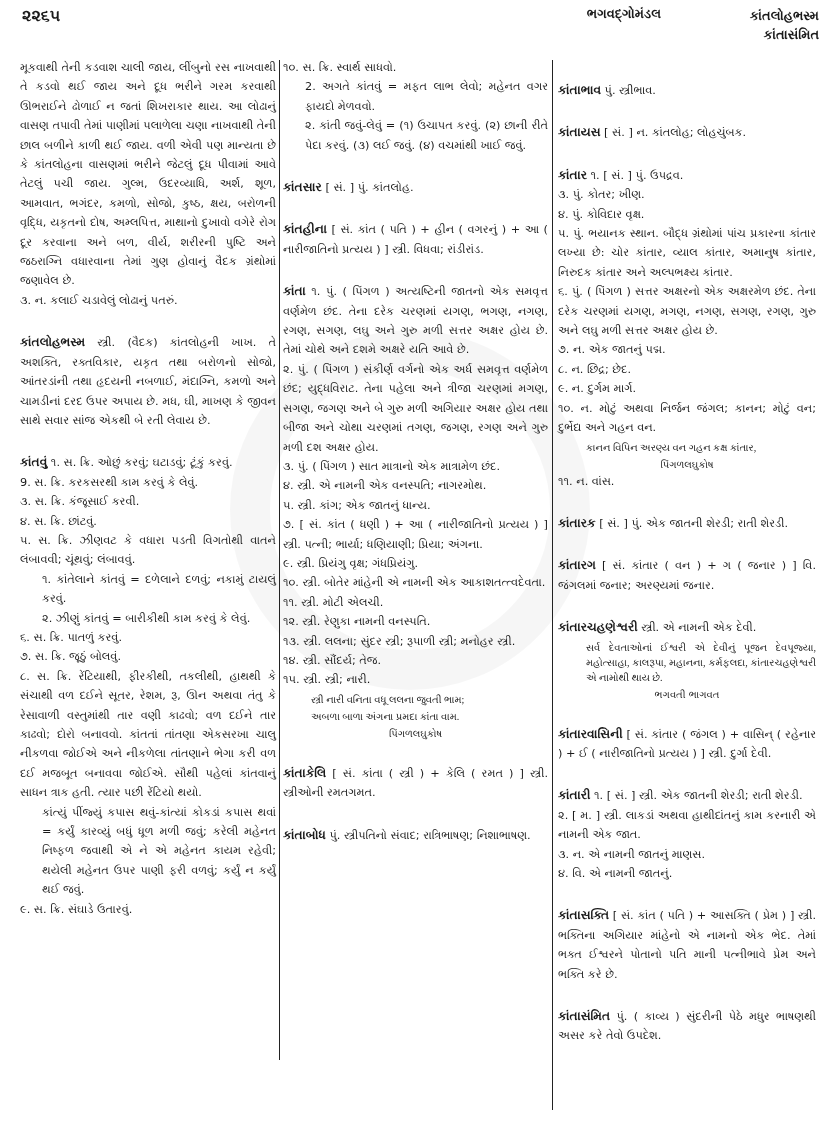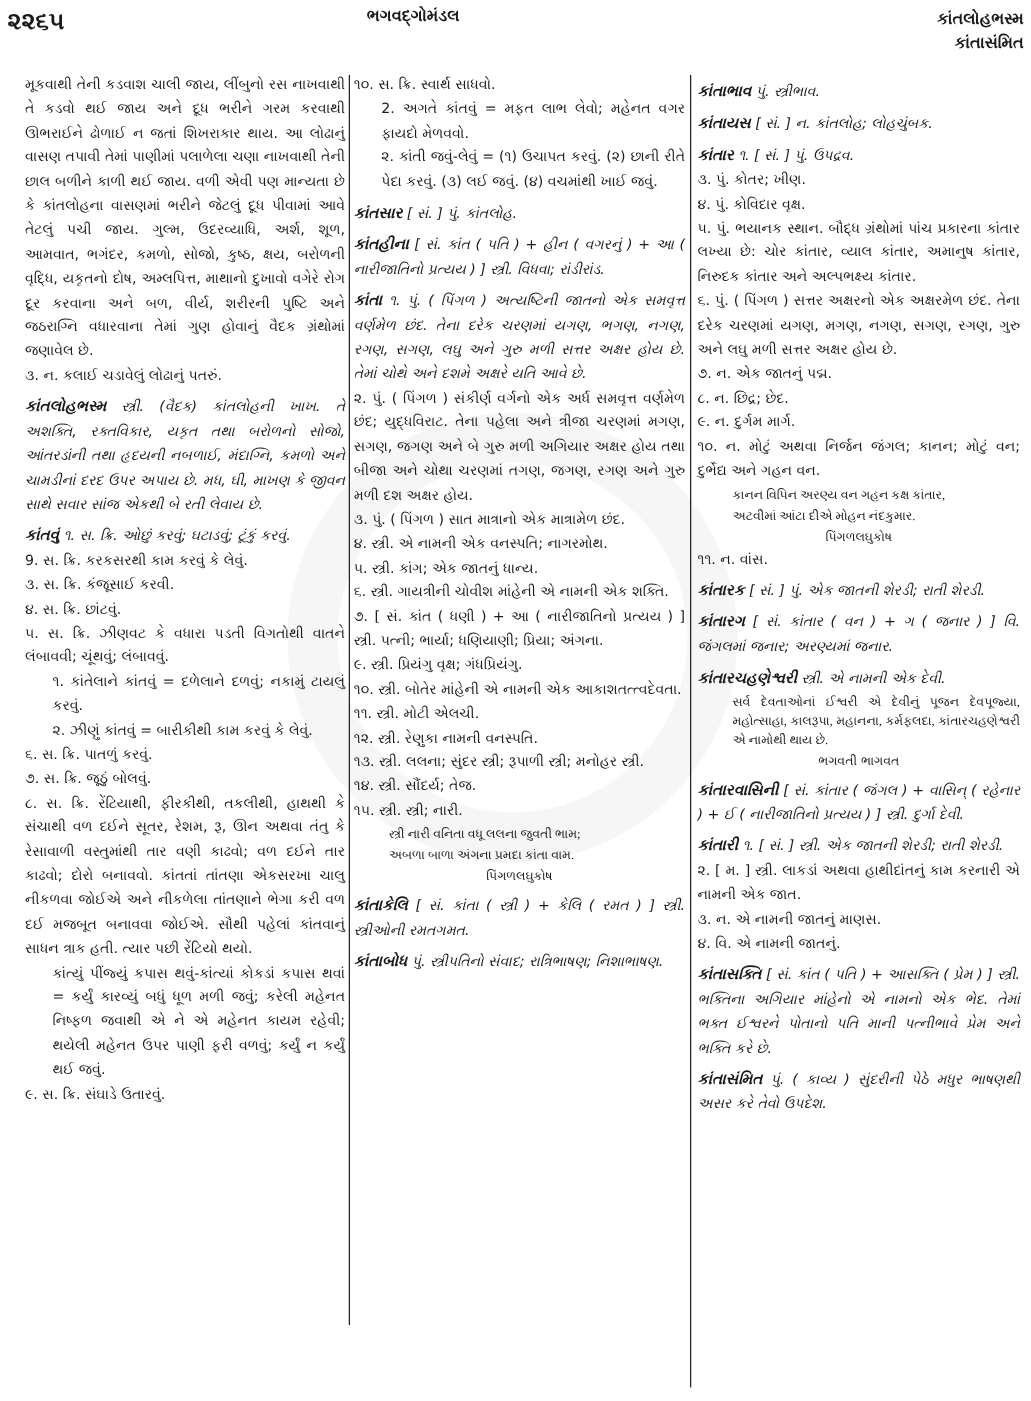--- a/index.html
+++ b/index.html
@@ -1,32 +1,32 @@
 <!DOCTYPE html>
 <html><head>
 <meta charset="utf-8">
 <style>
   html, body { margin:0; padding:0; background:#ffffff; }
   body { width:825px; height:1121px; overflow:hidden; position:relative;
          font-family:"DejaVu Sans", sans-serif; color:#1a1a1a; }
   .header { position:absolute; top:0; left:0; width:825px; height:58px; }
-  .page-no { position:absolute; left:6px; top:6px; font-size:19px; font-weight:bold; }
-  .running-title { position:absolute; left:0; width:661px; top:6px; text-align:center; font-size:13px; font-weight:bold; }
+  .page-no { position:absolute; left:22px; top:6px; font-size:16px; font-weight:bold; }
+  .running-title { position:absolute; left:0; width:661px; top:6px; text-align:right; font-size:13px; font-weight:bold; }
   .guide { position:absolute; right:6px; top:6px; text-align:right; font-size:13px; font-weight:bold; line-height:19px; }
   .col { position:absolute; top:58px; font-size:11.3px; line-height:19.4px; text-align:justify; }
   .c1 { left:20px; width:256px; }
   .c2 { left:283px; width:265px; }
   .c3 { left:558px; width:258px; }
   .rule { position:absolute; top:60px; width:1px; background:#222; }
   .r1 { left:279px; height:1000px; }
   .r2 { left:552px; height:1050px; }
   .p { margin:0; }
   .hw { font-weight:bold; font-size:12.2px; }
   .ind { padding-left:22px; }
-  .gap { margin-top:6px;font-style:italic; }
+  .gap { margin-top:23px; }
   .quote { font-size:10px; line-height:15px; padding-left:28px; margin:2px 0;font-family:Liberation Serif, serif; }
   .src { text-align:center; font-size:10px; line-height:15px; }
   .watermark { position:absolute; left:230px; top:330px; width:360px; height:360px; border-radius:50%;
                border:40px solid rgba(0,0,0,0.035); box-sizing:border-box; pointer-events:none; }
 </style>
 </head>
 <body>
 
 <div class="watermark"></div>
 
@@ -63,21 +63,20 @@
     <div class="p">૧૦. સ. ક્રિ. સ્વાર્થ સાધવો.</div>
     <div class="p ind">2. અગતે કાંતવું = મફત લાભ લેવો; મહેનત વગર ફાયદો મેળવવો.</div>
     <div class="p ind">૨. કાંતી જવું-લેવું = (૧) ઉચાપત કરવું. (૨) છાની રીતે પેદા કરવું. (૩) લઈ જવું. (૪) વચમાંથી ખાઈ જવું.</div>
     <div class="p gap"><span class="hw">કાંતસાર</span><span> [ સં. ] પું. કાંતલોહ.</span></div>
     <div class="p gap"><span class="hw">કાંતહીના</span><span> [ સં. કાંત ( પતિ ) + હીન ( વગરનું ) + આ ( નારીજાતિનો પ્રત્યય ) ] સ્ત્રી. વિધવા; રાંડીરાંડ.</span></div>
     <div class="p gap"><span class="hw">કાંતા</span><span> ૧. પું. ( પિંગળ ) અત્યષ્ટિની જાતનો એક સમવૃત્ત વર્ણમેળ છંદ. તેના દરેક ચરણમાં યગણ, ભગણ, નગણ, રગણ, સગણ, લઘુ અને ગુરુ મળી સત્તર અક્ષર હોય છે. તેમાં ચોથે અને દશમે અક્ષરે યતિ આવે છે.</span></div>
     <div class="p">૨. પું. ( પિંગળ ) સંકીર્ણ વર્ગનો એક અર્ધ સમવૃત્ત વર્ણમેળ છંદ; યુદ્ધવિરાટ. તેના પહેલા અને ત્રીજા ચરણમાં મગણ, સગણ, જગણ અને બે ગુરુ મળી અગિયાર અક્ષર હોય તથા બીજા અને ચોથા ચરણમાં તગણ, જગણ, રગણ અને ગુરુ મળી દશ અક્ષર હોય.</div>
     <div class="p">૩. પું. ( પિંગળ ) સાત માત્રાનો એક માત્રામેળ છંદ.</div>
     <div class="p">૪. સ્ત્રી. એ નામની એક વનસ્પતિ; નાગરમોથ.</div>
     <div class="p">૫. સ્ત્રી. કાંગ; એક જાતનું ધાન્ય.</div>
-    <div class="p">૬. સ્ત્રી. ગાયત્રીની ચોવીશ માંહેની એ નામની એક શક્તિ.</div>
     <div class="p">૭. [ સં. કાંત ( ધણી ) + આ ( નારીજાતિનો પ્રત્યય ) ] સ્ત્રી. પત્ની; ભાર્યા; ધણિયાણી; પ્રિયા; અંગના.</div>
     <div class="p">૯. સ્ત્રી. પ્રિયંગુ વૃક્ષ; ગંધપ્રિયંગુ.</div>
     <div class="p">૧૦. સ્ત્રી. બોતેર માંહેની એ નામની એક આકાશતત્ત્વદેવતા.</div>
     <div class="p">૧૧. સ્ત્રી. મોટી એલચી.</div>
     <div class="p">૧૨. સ્ત્રી. રેણુકા નામની વનસ્પતિ.</div>
     <div class="p">૧૩. સ્ત્રી. લલના; સુંદર સ્ત્રી; રૂપાળી સ્ત્રી; મનોહર સ્ત્રી.</div>
     <div class="p">૧૪. સ્ત્રી. સૌંદર્ય; તેજ.</div>
     <div class="p">૧૫. સ્ત્રી. સ્ત્રી; નારી.</div>
     <div class="p">
       <div class="quote">સ્ત્રી નારી વનિતા વધૂ લલના જુવતી ભામ;</div>
@@ -94,21 +93,20 @@
     <div class="p">૩. પું. કોતર; ખીણ.</div>
     <div class="p">૪. પું. કોવિદાર વૃક્ષ.</div>
     <div class="p">૫. પું. ભયાનક સ્થાન. બૌદ્ધ ગ્રંથોમાં પાંચ પ્રકારના કાંતાર લખ્યા છે: ચોર કાંતાર, વ્યાલ કાંતાર, અમાનુષ કાંતાર, નિરુદક કાંતાર અને અલ્પભક્ષ્ય કાંતાર.</div>
     <div class="p">૬. પું. ( પિંગળ ) સત્તર અક્ષરનો એક અક્ષરમેળ છંદ. તેના દરેક ચરણમાં યગણ, મગણ, નગણ, સગણ, રગણ, ગુરુ અને લઘુ મળી સત્તર અક્ષર હોય છે.</div>
     <div class="p">૭. ન. એક જાતનું પદ્મ.</div>
     <div class="p">૮. ન. છિદ્ર; છેદ.</div>
     <div class="p">૯. ન. દુર્ગમ માર્ગ.</div>
     <div class="p">૧૦. ન. મોટું અથવા નિર્જન જંગલ; કાનન; મોટું વન; દુર્ભેદ્ય અને ગહન વન.</div>
     <div class="p">
       <div class="quote">કાનન વિપિન અરણ્ય વન ગહન કક્ષ કાંતાર,</div>
-      <div class="quote">અટવીમાં આંટા દીએ મોહન નંદકુમાર.</div>
       <div class="src">પિંગળલઘુકોષ</div>
     </div>
     <div class="p">૧૧. ન. વાંસ.</div>
     <div class="p gap"><span class="hw">કાંતારક</span><span> [ સં. ] પું. એક જાતની શેરડી; રાતી શેરડી.</span></div>
     <div class="p gap"><span class="hw">કાંતારગ</span><span> [ સં. કાંતાર ( વન ) + ગ ( જનાર ) ] વિ. જંગલમાં જનાર; અરણ્યમાં જનાર.</span></div>
     <div class="p gap"><span class="hw">કાંતારચહણેશ્વરી</span><span> સ્ત્રી. એ નામની એક દેવી.</span></div>
     <div class="p">
       <div class="quote">સર્વ દેવતાઓનાં ઈશ્વરી એ દેવીનું પૂજન દેવપૂજ્યા, મહોત્સાહા, કાલરૂપા, મહાનના, કર્મફલદા, કાંતારચહણેશ્વરી એ નામોથી થાય છે.</div>
       <div class="src">ભગવતી ભાગવત</div>
     </div>

